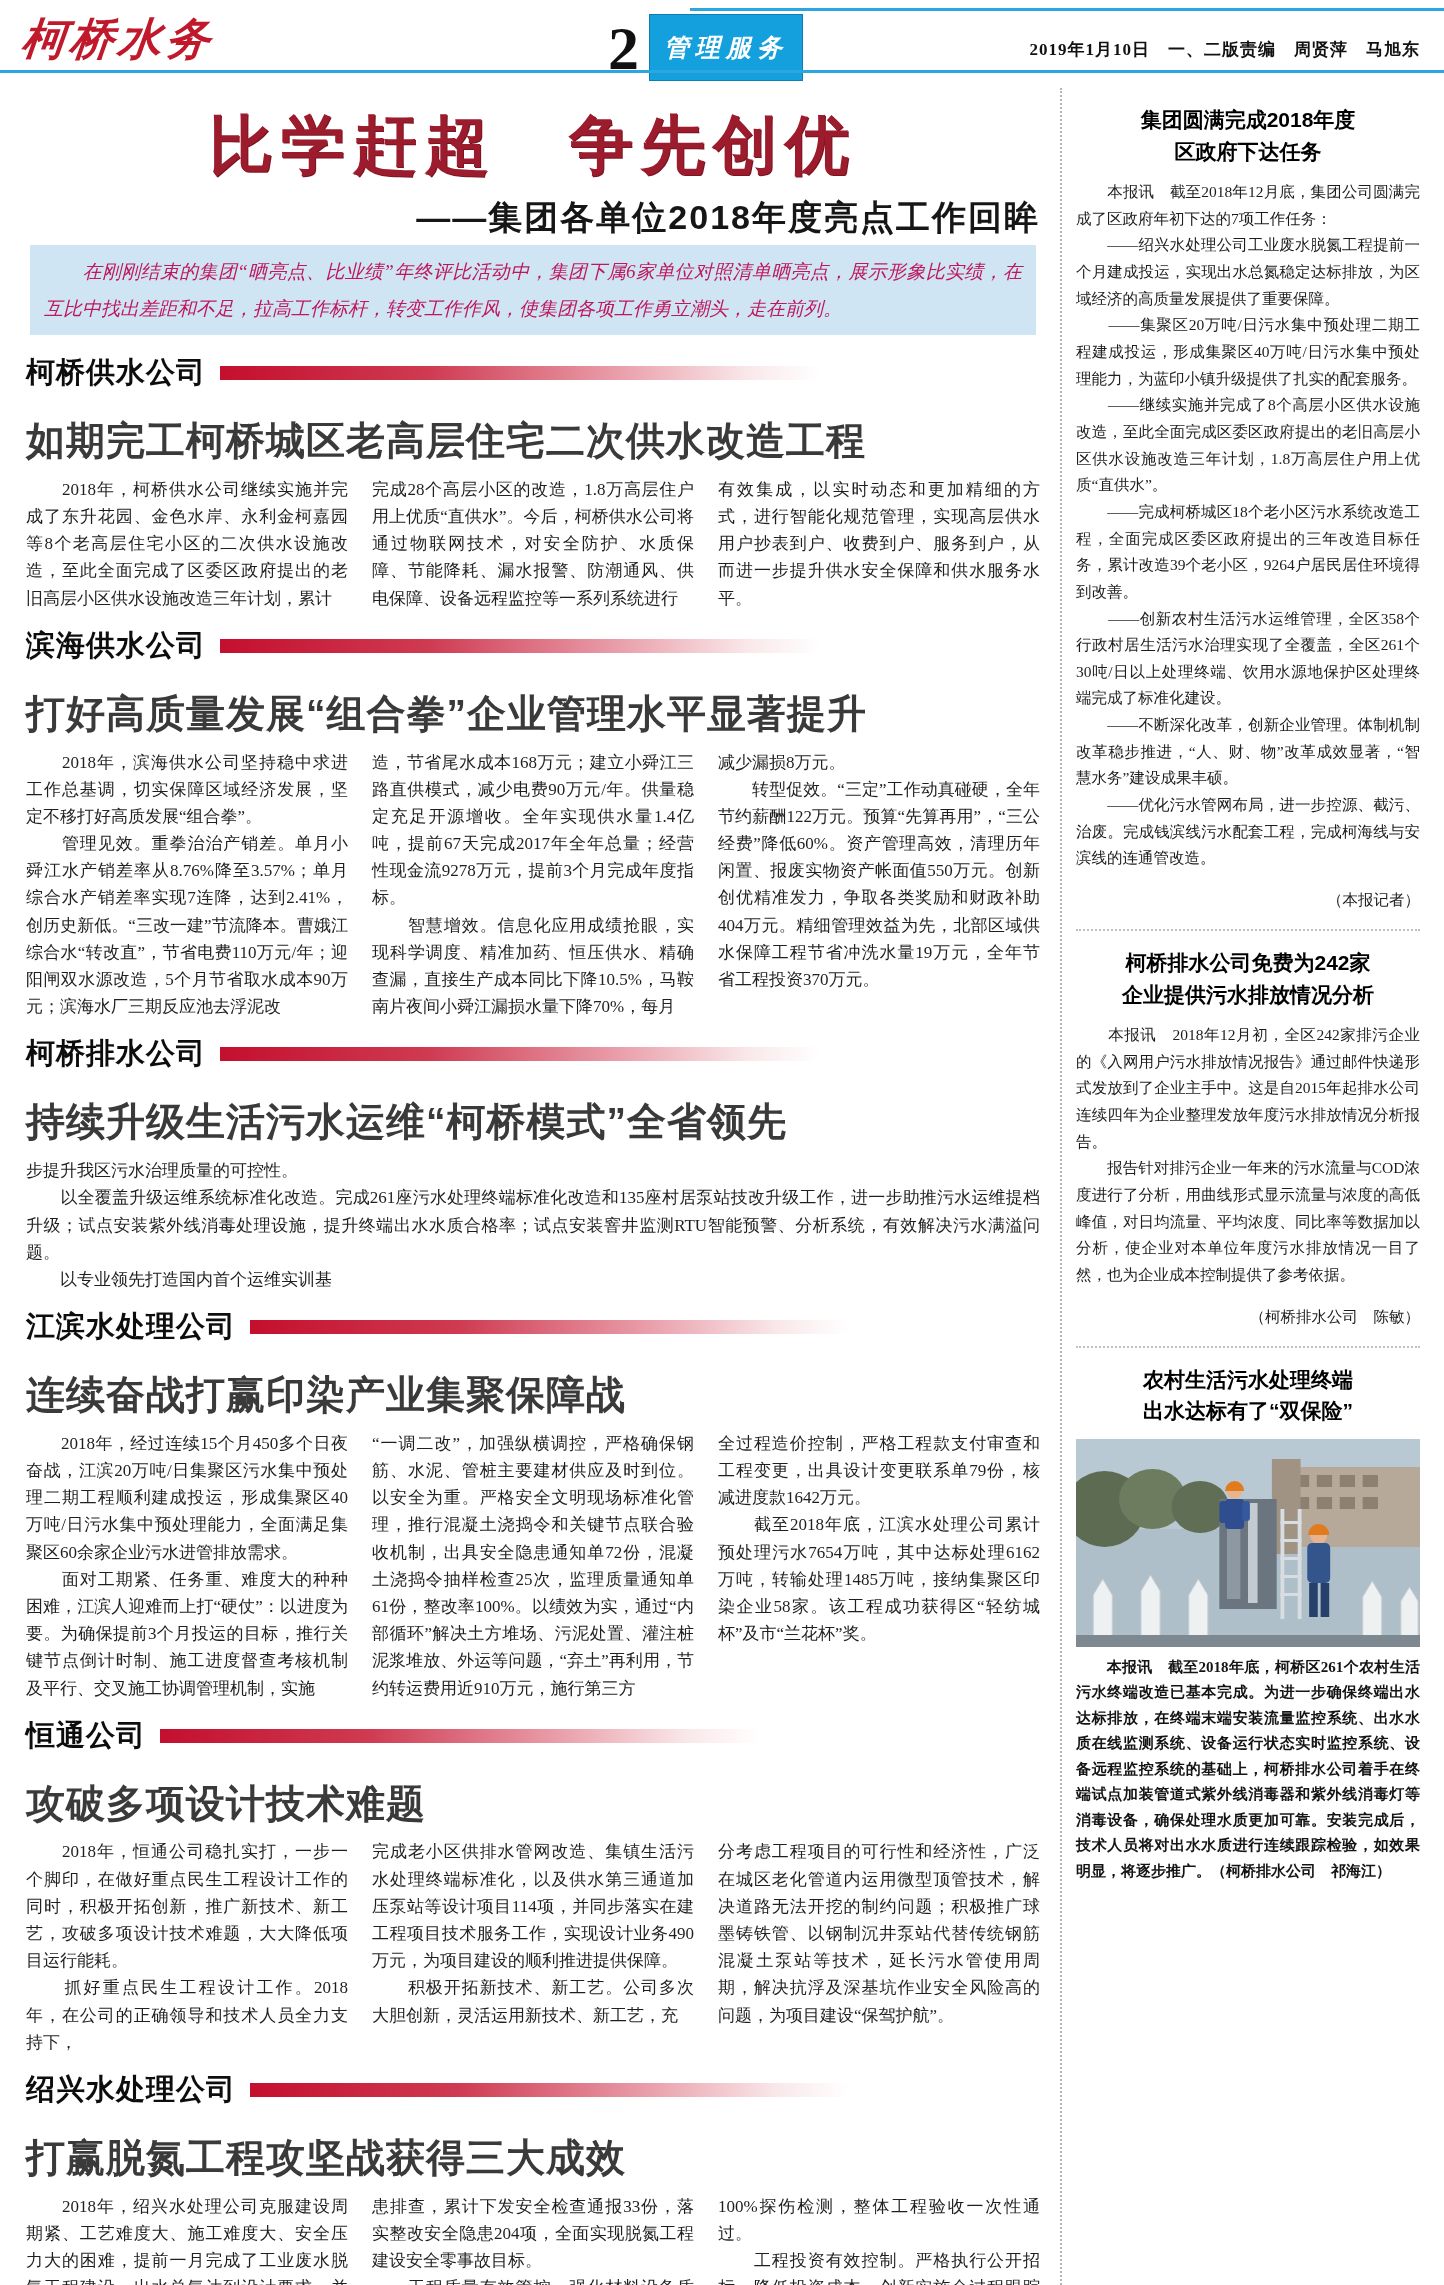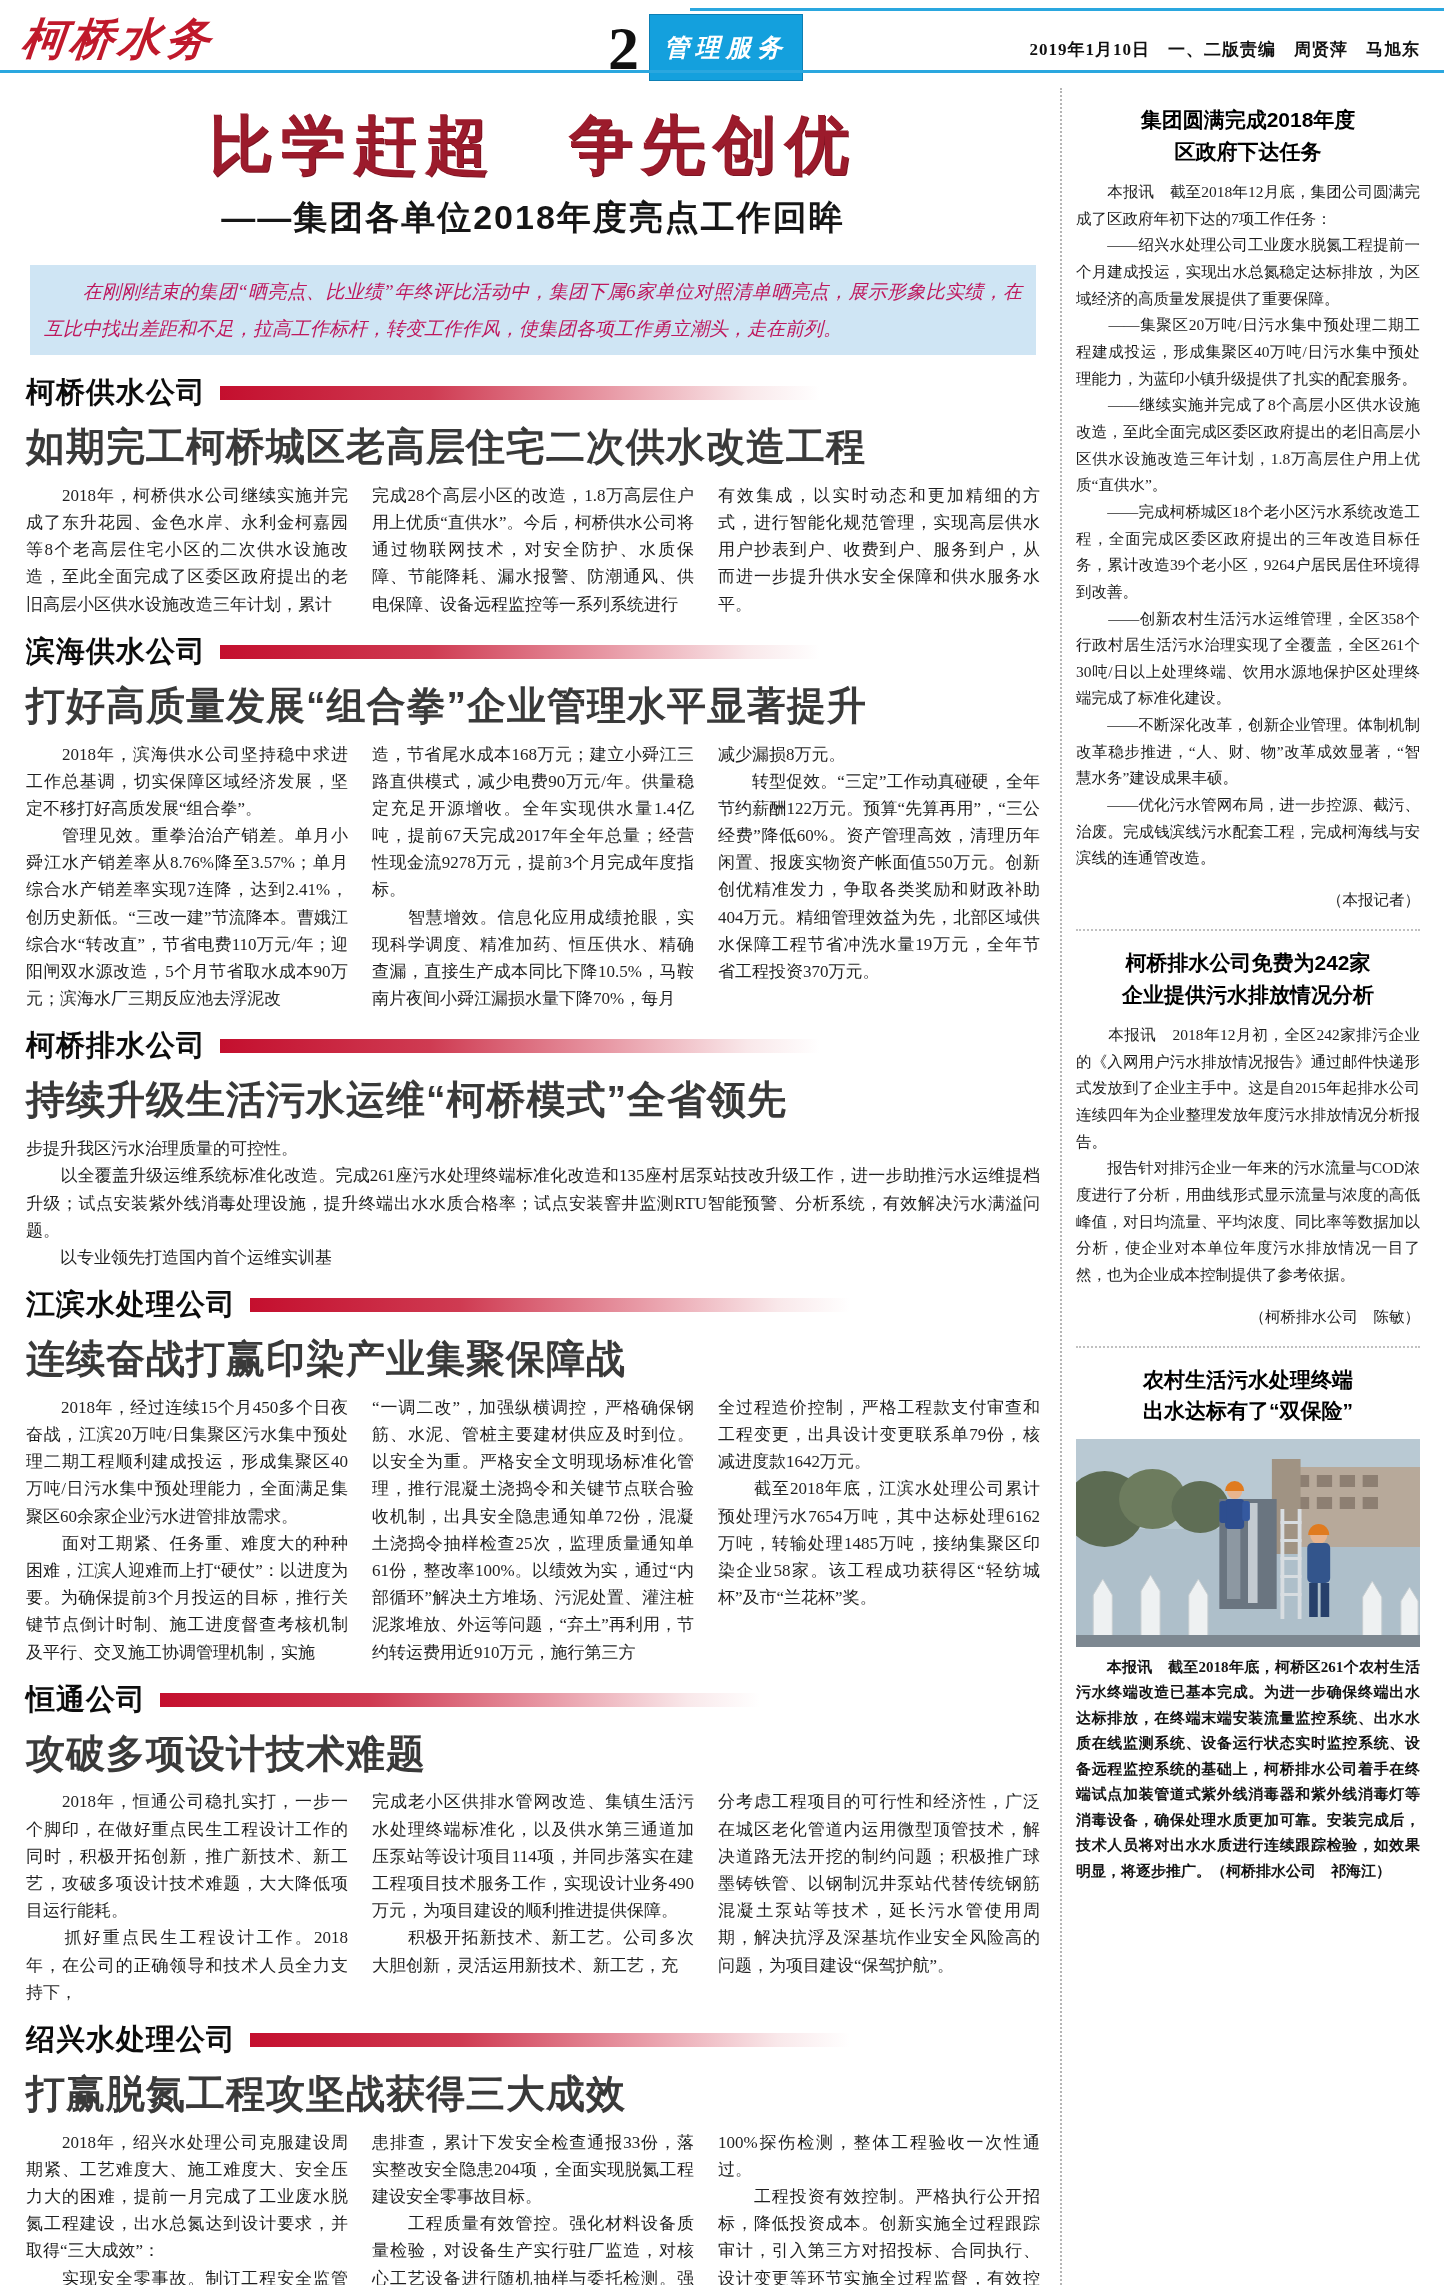--- a/index.html
+++ b/index.html
@@ -35,41 +35,41 @@
     width:360px;margin-left:6px;padding-left:14px;box-sizing:border-box;
     border-left:2px dotted #b5b5b5;
   }
   
   .lead-title{
     text-align:center;color:#9c1b2c;font-size:64px;font-weight:900;
     letter-spacing:8px;margin:14px 0 6px 0;font-family:"Liberation Sans",sans-serif;
     text-shadow:1px 1px 0 #7a1422;
   }
   .lead-subtitle{
-    text-align:center;font-size:34px;font-weight:bold;color:#161616;
-    margin:4px 0 24px 0;font-family:"Liberation Sans",sans-serif;letter-spacing:2px;
+    text-align:right;font-size:34px;font-weight:bold;color:#161616;
+    margin:4px 0 4px 0;font-family:"Liberation Sans",sans-serif;letter-spacing:2px;
   }
   .lead-intro{
     background:#cfe5f4;color:#be185d;font-size:19px;line-height:1.95;
     padding:8px 14px;margin:0 4px 18px 4px;text-align:justify;font-style:italic;
     white-space:pre-wrap;
   }
   
   .sec{margin-bottom:14px;}
   .sec-banner{display:flex;align-items:center;margin-bottom:2px;}
   .sec-company{
     font-size:29px;font-weight:bold;color:#0d0d0d;white-space:nowrap;
     font-family:"Liberation Sans",sans-serif;letter-spacing:1px;
   }
   .sec-bar{
     flex:1;height:14px;margin-left:14px;max-width:600px;
     background:linear-gradient(90deg,#c40f2e 0%,#cf3b52 35%,#e89aa6 65%,#f9e8ea 88%,#ffffff 100%);
   }
   .sec-headline{
-    font-size:39px;font-weight:900;color:#3a3a3a;margin:10px 0 10px 0;
+    font-size:39px;font-weight:900;color:#3a3a3a;margin:24px 0 10px 0;
     font-family:"Liberation Sans",sans-serif;letter-spacing:1px;line-height:1.25;
   }
   .cols{display:flex;gap:24px;}
   .col{
     flex:1;font-size:17px;line-height:1.6;text-align:justify;color:#1f1f1f;
     white-space:pre-wrap;
   }
   
   .r-article{padding:6px 0 10px 0;}
   .r-article + .r-article{border-top:2px dotted #c0c0c0;margin-top:8px;}

